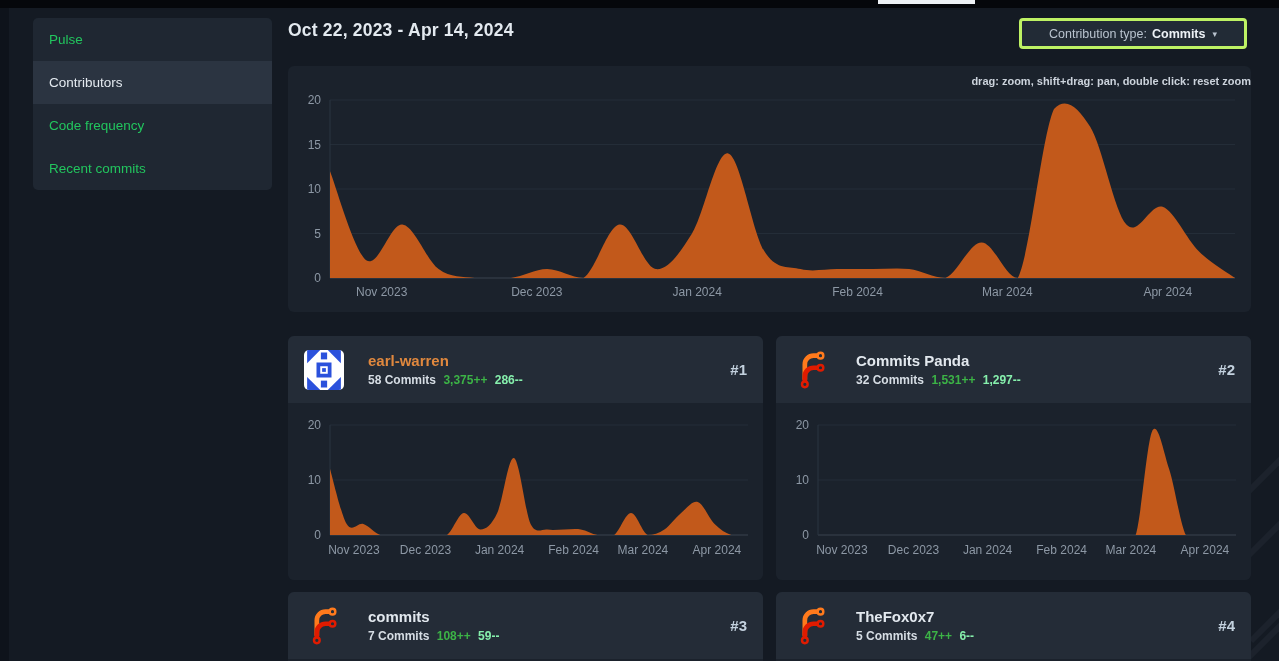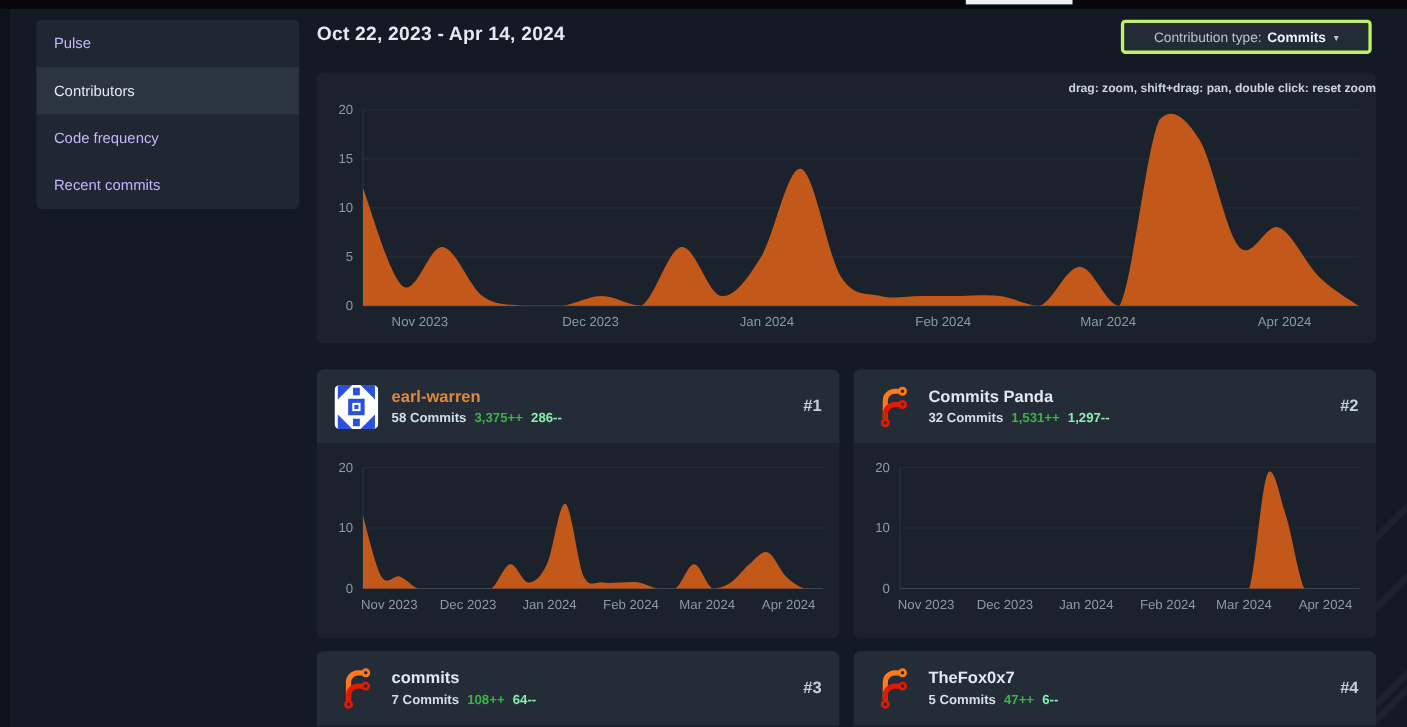--- a/index.html
+++ b/index.html
@@ -6,42 +6,42 @@
   .screen{
     position:relative;width:1279px;height:661px;overflow:hidden;
     background:#141a23;color:#dde3e9;
     font-family:"Liberation Sans",sans-serif;
   }
   .topbar{position:absolute;left:0;top:0;width:1279px;height:8px;background:#05070b;}
   .tab-underline{position:absolute;left:878px;top:0;width:97px;height:4px;background:#eef2f6;}
   .left-strip{position:absolute;left:0;top:8px;width:9px;height:653px;background:#0e131b;}
 
   .menu{position:absolute;left:33px;top:18px;width:239px;background:#1f2732;border-radius:5px;overflow:hidden;}
-  .menu-item{height:43px;display:flex;align-items:center;padding:0 16px;font-size:13.5px;color:#c4b5fd;cursor:pointer;}
+  .menu-item{height:43px;display:flex;align-items:center;padding:0 16px;font-size:13.5px;color:#22c55e;cursor:pointer;}
   .menu-item.active{background:#2b3441;color:#e4eaf0;}
 
   .date-range{position:absolute;left:288px;top:20px;margin:0;font-size:17.5px;font-weight:700;color:#e3e9ef;letter-spacing:.2px;}
 
   .ctype-btn{position:absolute;left:1019px;top:18px;width:228px;height:31px;box-sizing:border-box;
     border:3px solid #bef264;border-radius:4px;background:#222b36;color:#b9c3cf;font-size:12.5px;
     display:flex;align-items:center;justify-content:center;gap:5px;font-family:inherit;cursor:pointer;}
   .ctype-btn .bold{color:#ecf1f6;font-weight:700;}
   .ctype-btn .caret{font-size:9px;margin-left:2px;color:#b9c3cf;}
 
   .card{position:absolute;background:#1b222c;border-radius:6px;}
   .main-card{left:288px;top:66px;width:963px;height:246px;}
   .hint{position:absolute;top:9px;left:0;right:0;text-align:right;font-size:11px;font-weight:700;color:#ccd3dc;}
 
   .contrib-card{width:475px;height:244px;}
   .pos-c1{left:288px;top:336px;}
   .pos-c2{left:776px;top:336px;}
   .pos-c3{left:288px;top:592px;}
   .pos-c4{left:776px;top:592px;}
   .contrib-head{position:absolute;left:0;top:0;right:0;height:67px;background:#242c37;border-radius:6px 6px 0 0;
-    display:flex;align-items:center;gap:12px;padding:0 16px;box-sizing:border-box;}
+    display:flex;align-items:center;gap:24px;padding:0 16px;box-sizing:border-box;}
   .avatar{width:40px;height:40px;border-radius:5px;overflow:hidden;flex:0 0 40px;display:block;cursor:pointer;}
   .avatar svg{display:block;width:40px;height:40px;}
   .who{flex:1;min-width:0;}
   .uname{display:block;font-size:15px;font-weight:700;color:#e2e8ee;line-height:1.25;text-decoration:none;cursor:pointer;}
   .uname.orange{color:#e0883e;}
   .stats{font-size:12px;font-weight:700;color:#d6dde4;margin-top:3px;}
   .add{color:#3cb346;margin-left:4px;}
   .del{color:#86efac;margin-left:4px;}
   .rank{font-size:15px;font-weight:700;color:#c3d1de;}
   .contrib-body{position:absolute;left:0;top:67px;right:0;bottom:0;background:#1b222c;border-radius:0 0 6px 6px;}
@@ -207,21 +207,21 @@
             <circle cx="151" cy="94" r="15" stroke="#e01b00" stroke-width="13"></circle>
             <circle cx="68" cy="182" r="15" stroke="#e01b00" stroke-width="13"></circle>
           </g>
         </svg>
       </span>
       <div class="who">
         <a class="uname">commits</a>
         <div class="stats">
           <span>7 Commits</span>
           <span class="add">108++</span>
-          <span class="del">64--</span>
+          <span class="del">59--</span>
         </div>
       </div>
       <span class="rank">#3</span>
     </header>
     <div class="contrib-body"></div>
   </section>
 
   <section class="card contrib-card pos-c4">
     <header class="contrib-head">
       <span class="avatar">

